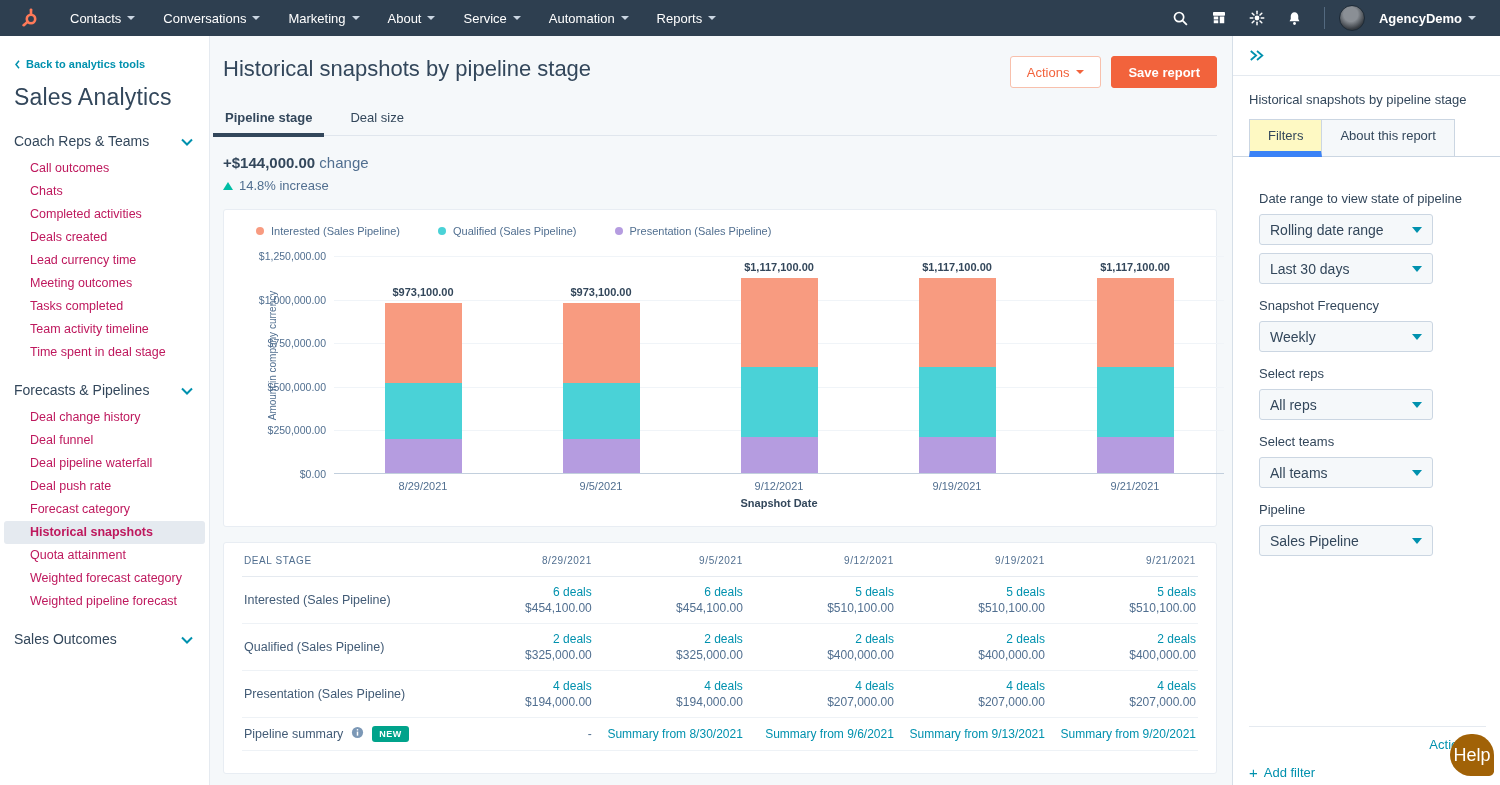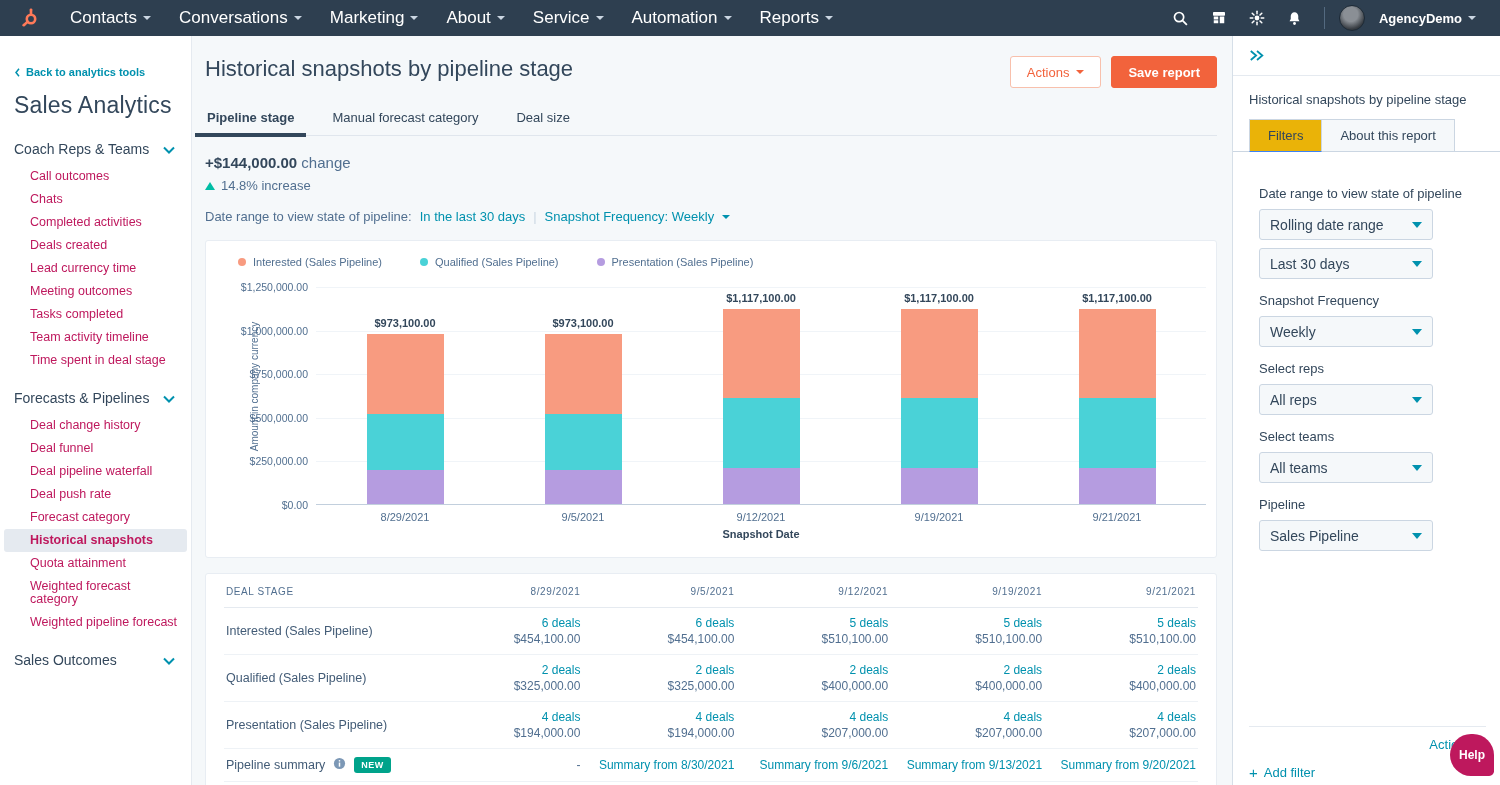--- a/index.html
+++ b/index.html
@@ -3,31 +3,31 @@
 <meta charset="utf-8">
 <style>
   * { margin:0; padding:0; box-sizing:border-box; }
   html,body { width:1500px; height:785px; overflow:hidden; background:#fff;
     font-family:"Liberation Sans", sans-serif; color:#33475b; }
 
   
   .topnav { height:36px; background:#2e3f50; display:flex; align-items:center; padding:0 18px; }
   .topnav .logo { width:26px; height:26px; margin-right:14px; display:flex; align-items:center; justify-content:center; }
   .nav-items { display:flex; align-items:center; gap:4px; }
-  .nav-item { color:#fff; font-size:17px; padding:0 12px; height:36px; display:flex; align-items:center; gap:6px; cursor:pointer; }
+  .nav-item { color:#fff; font-size:13px; padding:0 12px; height:36px; display:flex; align-items:center; gap:6px; cursor:pointer; }
   .caret-down { width:0; height:0; border-left:4px solid transparent; border-right:4px solid transparent; border-top:4px solid #cbd6e2; }
   .nav-right { margin-left:auto; display:flex; align-items:center; gap:8px; }
   .nav-icon { width:30px; height:30px; display:flex; align-items:center; justify-content:center; cursor:pointer; }
   .nav-divider { width:1px; height:22px; background:#546a80; margin:0 6px; }
   .avatar { width:26px; height:26px; border-radius:50%; background:radial-gradient(circle at 45% 35%, #8a8f95 0 35%, #3a3f45 70%, #15191d 100%); border:1px solid #1d2a36; }
   .account { color:#fff; font-size:13px; font-weight:bold; display:flex; align-items:center; gap:6px; padding:0 6px; cursor:pointer; }
 
   
   .app { display:flex; height:749px; }
-  .sidebar { width:192px; background:#fff; border-right:1px solid #e5eaf0; padding:30px 0 0 0; flex:none; overflow:hidden; }
+  .sidebar { width:210px; background:#fff; border-right:1px solid #e5eaf0; padding:22px 0 0 0; flex:none; overflow:hidden; }
   .main { flex:1; background:#f5f8fa; padding:0 15px 0 13px; overflow:hidden; }
   .panel { width:268px; background:#fff; border-left:1px solid #d6dfe8; flex:none; position:relative; padding:0; }
 
   
   .back-link { color:#0091ae; font-size:11px; font-weight:bold; display:flex; align-items:center; gap:5px; padding:0 14px; cursor:pointer; }
   .sidebar-title { font-size:23px; font-weight:500; color:#33475b; padding:14px 14px 4px 14px; letter-spacing:.2px; }
   .side-section-header { display:flex; align-items:center; justify-content:space-between; padding:18px 16px 8px 14px; font-size:14px; color:#33475b; cursor:pointer; }
   .side-item { font-size:12.5px; color:#be185d; padding:5px 8px 5px 26px; line-height:13px; cursor:pointer; border-radius:3px; margin:0 4px; }
   .side-item.selected { background:#e5eaf0; font-weight:bold; }
 
@@ -89,31 +89,31 @@
   .summary-cell { font-size:12px; color:#0091ae; cursor:pointer; }
   .dash-cell { font-size:12px; color:#516f90; }
   tr.total-row td { border-bottom:none; }
 
   
   .panel-top { height:40px; display:flex; align-items:center; padding-left:16px; border-bottom:1px solid #e5eaf0; }
   .collapse-icon { cursor:pointer; display:flex; }
   .panel-title { font-size:13px; color:#33475b; padding:16px 16px 12px 16px; }
   .panel-tabs { display:flex; padding-left:16px; border-bottom:1px solid #cbd6e2; }
   .panel-tab { font-size:13px; color:#33475b; padding:8px 18px; border:1px solid #cbd6e2; background:#f5f8fa; cursor:pointer; margin-bottom:-1px; }
-  .panel-tab.active { background:#eab308; border-bottom:1px solid #3b82f6; }
+  .panel-tab.active { background:#fef9c3; border-bottom:6px solid #3b82f6; }
   .panel-tab + .panel-tab { border-left:none; }
   .filters { padding:20px 0 0 26px; }
   .filter-label { font-size:13px; color:#33475b; margin:14px 0 8px 0; }
   .dropdown { width:174px; height:31px; background:#f5f8fa; border:1px solid #cbd6e2; border-radius:3px; display:flex; align-items:center; padding:0 10px; font-size:14px; color:#33475b; cursor:pointer; margin-bottom:8px; }
   .dropdown .caret-down { margin-left:auto; border-top-color:#0091ae; border-left-width:5px; border-right-width:5px; border-top-width:6px; }
   .panel-bottom { position:absolute; left:16px; right:14px; top:690px; border-top:1px solid #e5eaf0; padding-top:10px; }
   .panel-actions { text-align:right; font-size:13px; color:#0091ae; cursor:pointer; display:flex; justify-content:flex-end; align-items:center; gap:6px; }
   .add-filter { margin-top:12px; font-size:13px; color:#0091ae; cursor:pointer; display:flex; align-items:center; gap:6px; }
   .plus { font-size:15px; }
-  .help-btn { position:fixed; right:6px; bottom:9px; width:44px; height:42px; background:#be185d; color:#fff; font-size:12px; font-weight:bold; border:none; border-radius:22px 22px 5px 22px; cursor:pointer; display:flex; align-items:center; justify-content:center; }
+  .help-btn { position:fixed; right:6px; bottom:9px; width:44px; height:42px; background:#a16207; color:#fff; font-size:18px; font-weight:normal; border:none; border-radius:22px 22px 5px 22px; cursor:pointer; display:flex; align-items:center; justify-content:center; }
 </style>
 </head>
 <body>
 
 <div class="topnav">
   <div class="logo">
     <svg width="24" height="24" viewBox="0 0 24 24">
       <circle cx="12" cy="13" r="4.2" fill="none" stroke="#ff7a59" stroke-width="2.6"></circle>
       <line x1="12" y1="8.6" x2="12" y2="4.4" stroke="#ff7a59" stroke-width="2.6" stroke-linecap="round"></line>
       <line x1="8.6" y1="15.7" x2="5.4" y2="18.6" stroke="#ff7a59" stroke-width="2.6" stroke-linecap="round"></line>
@@ -255,42 +255,34 @@
           <span class="caret-down caret-orange"></span>
         </button>
         <button class="btn btn-solid">
           <span>Save report</span>
         </button>
       </div>
     </div>
 
     <div class="tabs" id="main-tabs">
         <div class="tab active">Pipeline stage</div>
-        <div class="tab">Manual forecast category</div>
         <div class="tab">Deal size</div>
       </div>
 
     <div class="metrics">
       <div class="metric-line1">
         <b>+$144,000.00</b>
         <span>change</span>
       </div>
       <div class="metric-line2">
         <span class="tri-up"></span>
         <span>14.8% increase</span>
       </div>
     </div>
 
-    <div class="daterow">
-      <span>Date range to view state of pipeline:</span>
-      <span class="teal-link">In the last 30 days</span>
-      <span class="sep">|</span>
-      <span class="teal-link">Snapshot Frequency: Weekly</span>
-      <span class="caret-down caret-teal"></span>
-    </div>
 
     <div class="chart-card">
       <div class="legend" id="chart-legend">
           <div class="legend-item">
             <span class="legend-dot" style="background: rgb(248, 155, 128);"></span>
             <span>Interested (Sales Pipeline)</span>
           </div>
           <div class="legend-item">
             <span class="legend-dot" style="background: rgb(74, 210, 215);"></span>
             <span>Qualified (Sales Pipeline)</span>

